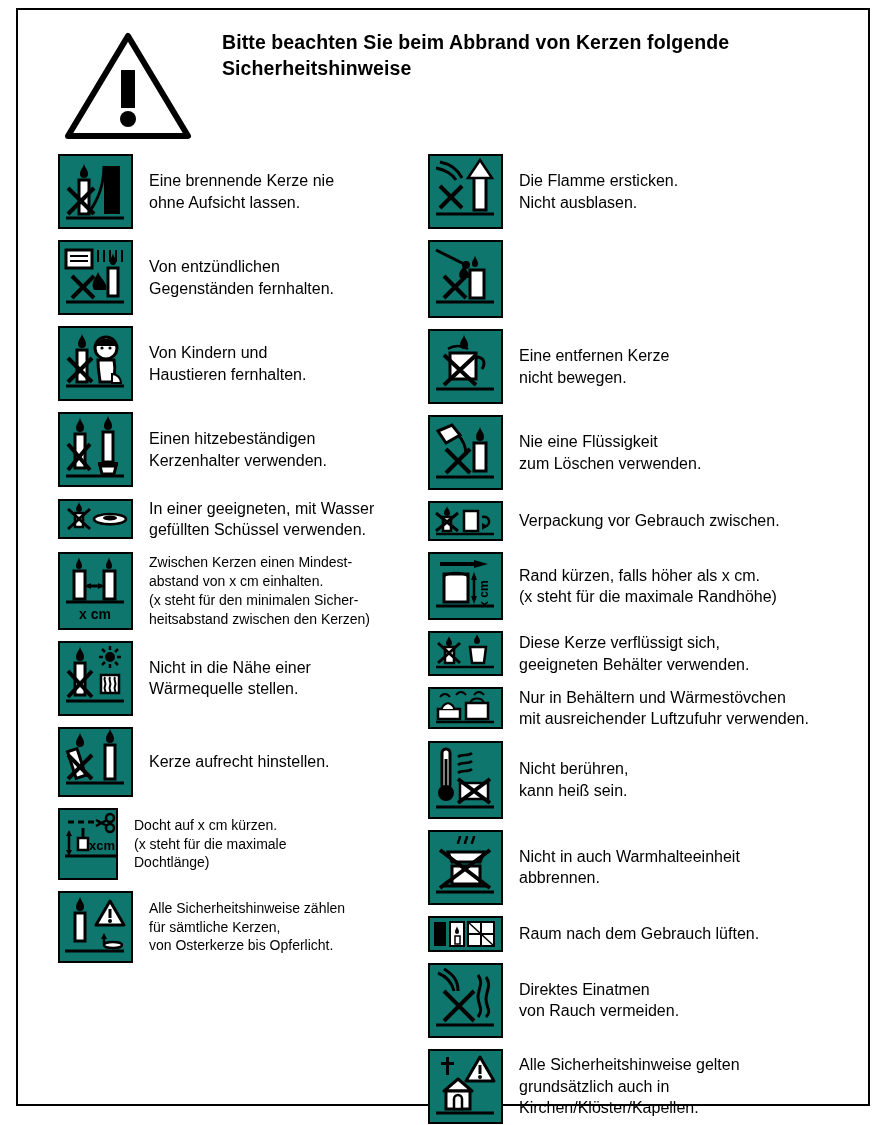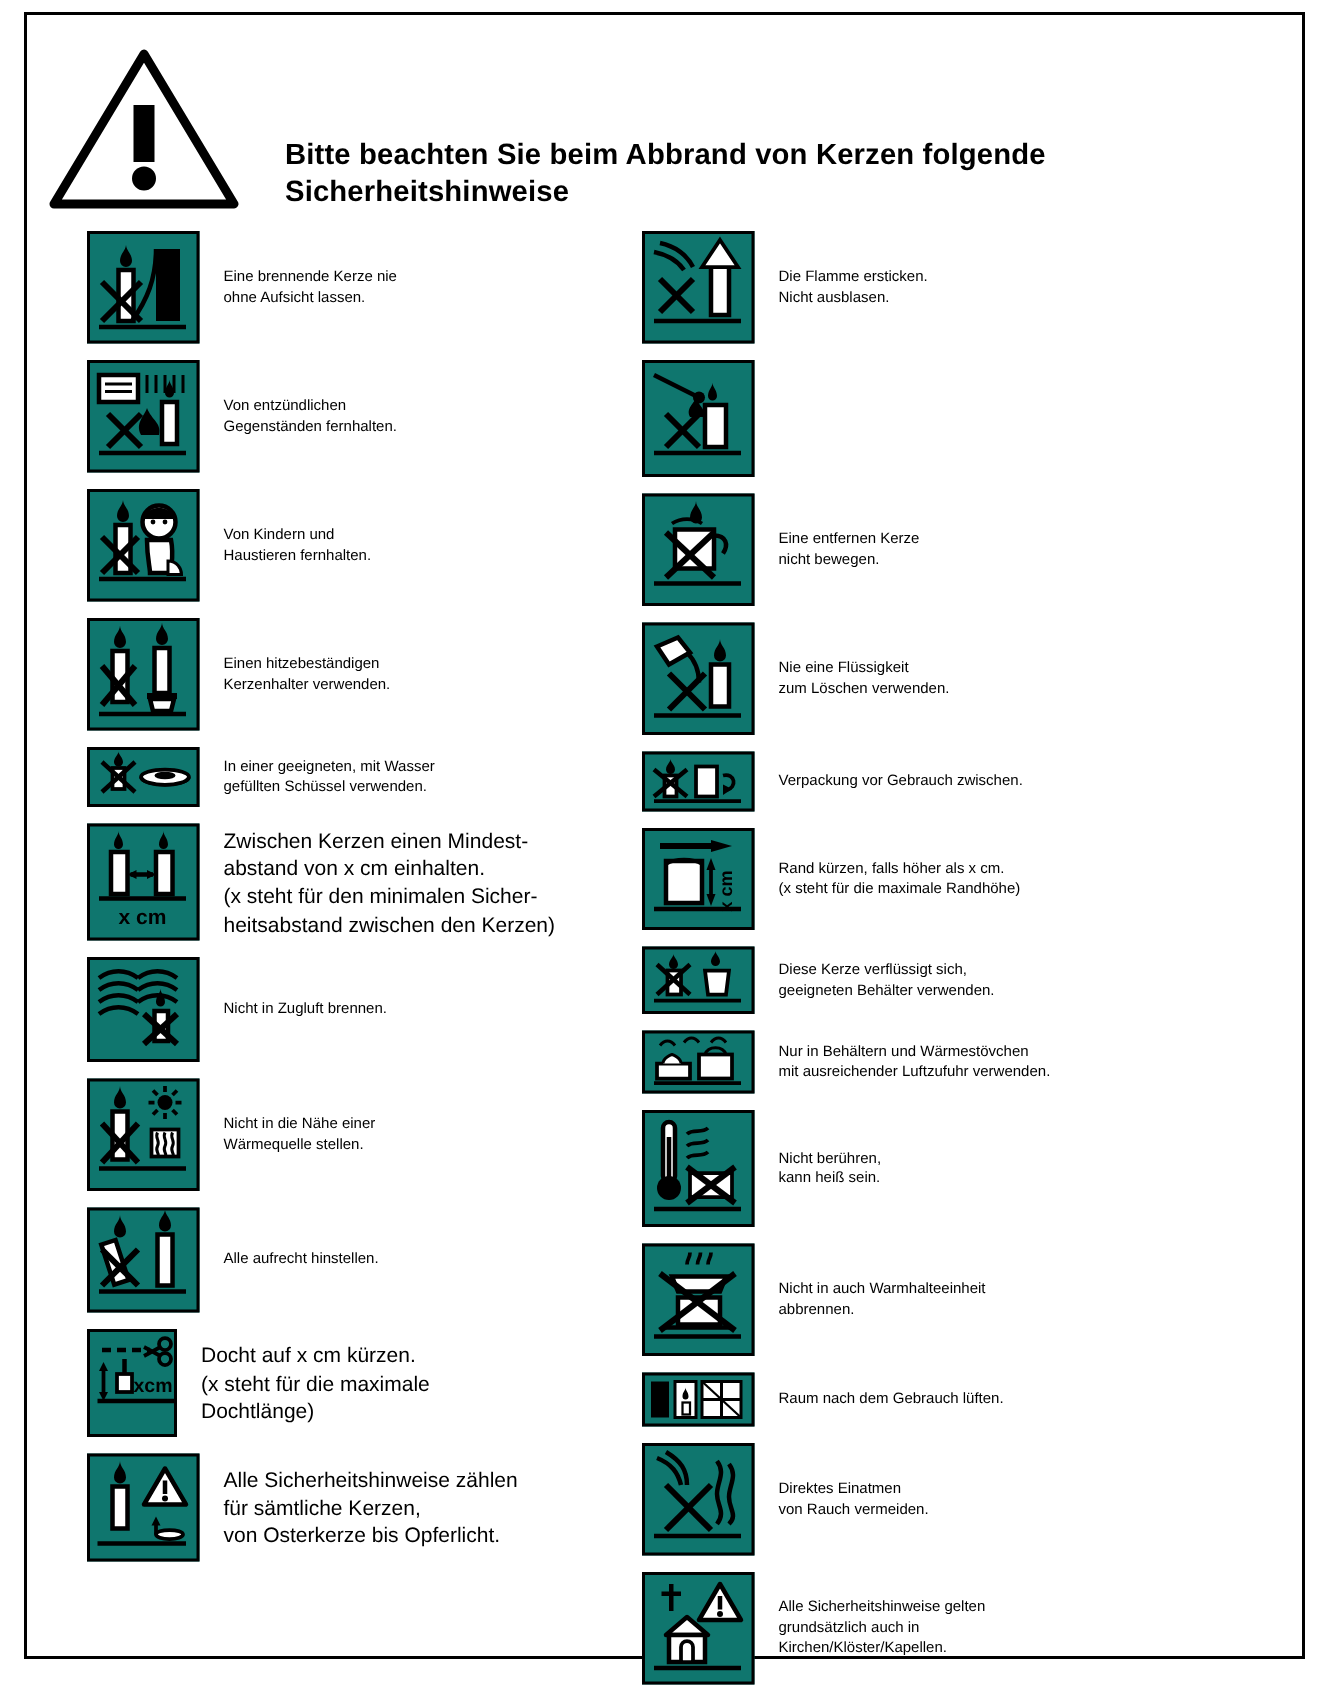--- a/index.html
+++ b/index.html
@@ -20,22 +20,23 @@
     top: 8px;
     width: 854px;
     height: 1098px;
     border: 2px solid #000;
     box-sizing: border-box;
     background: #fff;
   }
   
   .header {
     display: flex;
-    align-items: flex-end;
+    align-items: flex-start;
     padding: 20px 0 6px 14px;
+    margin-left: 32px;
   }
   .warn-triangle {
     width: 128px;
     height: 112px;
     flex: 0 0 128px;
     position: relative;
   }
   .warn-triangle svg { display: block; }
   .header-title {
     margin-left: 30px;
@@ -72,21 +73,21 @@
     flex: 0 0 auto;
     border: 2.5px solid #000;
     background: #0f766e;
     box-sizing: border-box;
     position: relative;
     overflow: hidden;
   }
   .pic svg { display: block; }
   .caption {
     margin-left: 16px;
-    font-size: 10px;
+    font-size: 16px;
     line-height: 1.34;
     white-space: pre-line;
   }
   .caption-sm {
     font-size: 14px;
   }
 </style>
 </head>
 <body>
 
@@ -216,40 +217,20 @@
             <line x1="6" y1="48" x2="64" y2="48" stroke="#000" stroke-width="3"></line>
             <text x="35" y="65" font-family="Liberation Sans, sans-serif" font-size="14" font-weight="bold" text-anchor="middle" fill="#000">x cm</text>
           </svg>
         </div>
         <div class="caption caption-sm">Zwischen Kerzen einen Mindest-
 abstand von x cm einhalten.
 (x steht für den minimalen Sicher-
 heitsabstand zwischen den Kerzen)</div>
       </div>
 
-      <div class="row">
-        <div class="pic" style="width:75px;height:70px">
-          <svg width="70" height="65" viewBox="0 0 70 65">
-            <g fill="none" stroke="#000" stroke-width="3">
-              <path d="M6 12c8-6 18-6 26 0"></path>
-              <path d="M6 20c8-6 18-6 26 0"></path>
-              <path d="M6 28c8-6 18-6 26 0"></path>
-              <path d="M6 36c8-6 18-6 26 0"></path>
-              <path d="M32 12c8-6 18-6 26 0"></path>
-              <path d="M32 20c8-6 18-6 26 0"></path>
-              <path d="M32 28c8-6 18-6 26 0"></path>
-            </g>
-            <path d="M44 28c0-4 3-6 3-9 0 3 3 5 3 9a3 3 0 0 1-6 0z" fill="#000"></path>
-            <rect x="43" y="34" width="9" height="20" fill="#fff" stroke="#000" stroke-width="3"></rect>
-            <line x1="36" y1="36" x2="58" y2="56" stroke="#000" stroke-width="4"></line>
-            <line x1="58" y1="36" x2="36" y2="56" stroke="#000" stroke-width="4"></line>
-          </svg>
-        </div>
-        <div class="caption">Nicht in Zugluft brennen.</div>
-      </div>
 
       <div class="row">
         <div class="pic" style="width:75px;height:75px">
           <svg width="70" height="70" viewBox="0 0 70 70">
             <path d="M16 14c0-5 4-7 4-11 0 4 4 6 4 11a4 4 0 0 1-8 0z" fill="#000"></path>
             <rect x="15" y="20" width="10" height="32" fill="#fff" stroke="#000" stroke-width="3"></rect>
             <line x1="8" y1="28" x2="32" y2="54" stroke="#000" stroke-width="4"></line>
             <line x1="32" y1="28" x2="8" y2="54" stroke="#000" stroke-width="4"></line>
             <circle cx="50" cy="14" r="5" fill="#000"></circle>
             <g stroke="#000" stroke-width="2.5">
@@ -282,21 +263,21 @@
             <g transform="rotate(-18 20 45)">
               <rect x="15" y="20" width="10" height="28" fill="#fff" stroke="#000" stroke-width="3"></rect>
             </g>
             <line x1="8" y1="26" x2="32" y2="50" stroke="#000" stroke-width="4"></line>
             <line x1="32" y1="26" x2="8" y2="50" stroke="#000" stroke-width="4"></line>
             <path d="M46 10c0-5 4-7 4-11 0 4 4 6 4 11a4 4 0 0 1-8 0z" fill="#000"></path>
             <rect x="45" y="16" width="10" height="34" fill="#fff" stroke="#000" stroke-width="3"></rect>
             <line x1="6" y1="54" x2="64" y2="54" stroke="#000" stroke-width="3"></line>
           </svg>
         </div>
-        <div class="caption">Alle aufrecht hinstellen.</div>
+        <div class="caption">Kerze aufrecht hinstellen.</div>
       </div>
 
       <div class="row">
         <div class="pic" style="width:60px;height:72px">
           <svg width="70" height="67" viewBox="0 0 70 67">
             <line x1="8" y1="12" x2="40" y2="12" stroke="#000" stroke-width="3" stroke-dasharray="6 4"></line>
             <circle cx="50" cy="8" r="4" fill="none" stroke="#000" stroke-width="2.5"></circle>
             <circle cx="50" cy="18" r="4" fill="none" stroke="#000" stroke-width="2.5"></circle>
             <line x1="47" y1="10" x2="36" y2="16" stroke="#000" stroke-width="2.5"></line>
             <line x1="47" y1="16" x2="36" y2="10" stroke="#000" stroke-width="2.5"></line>

